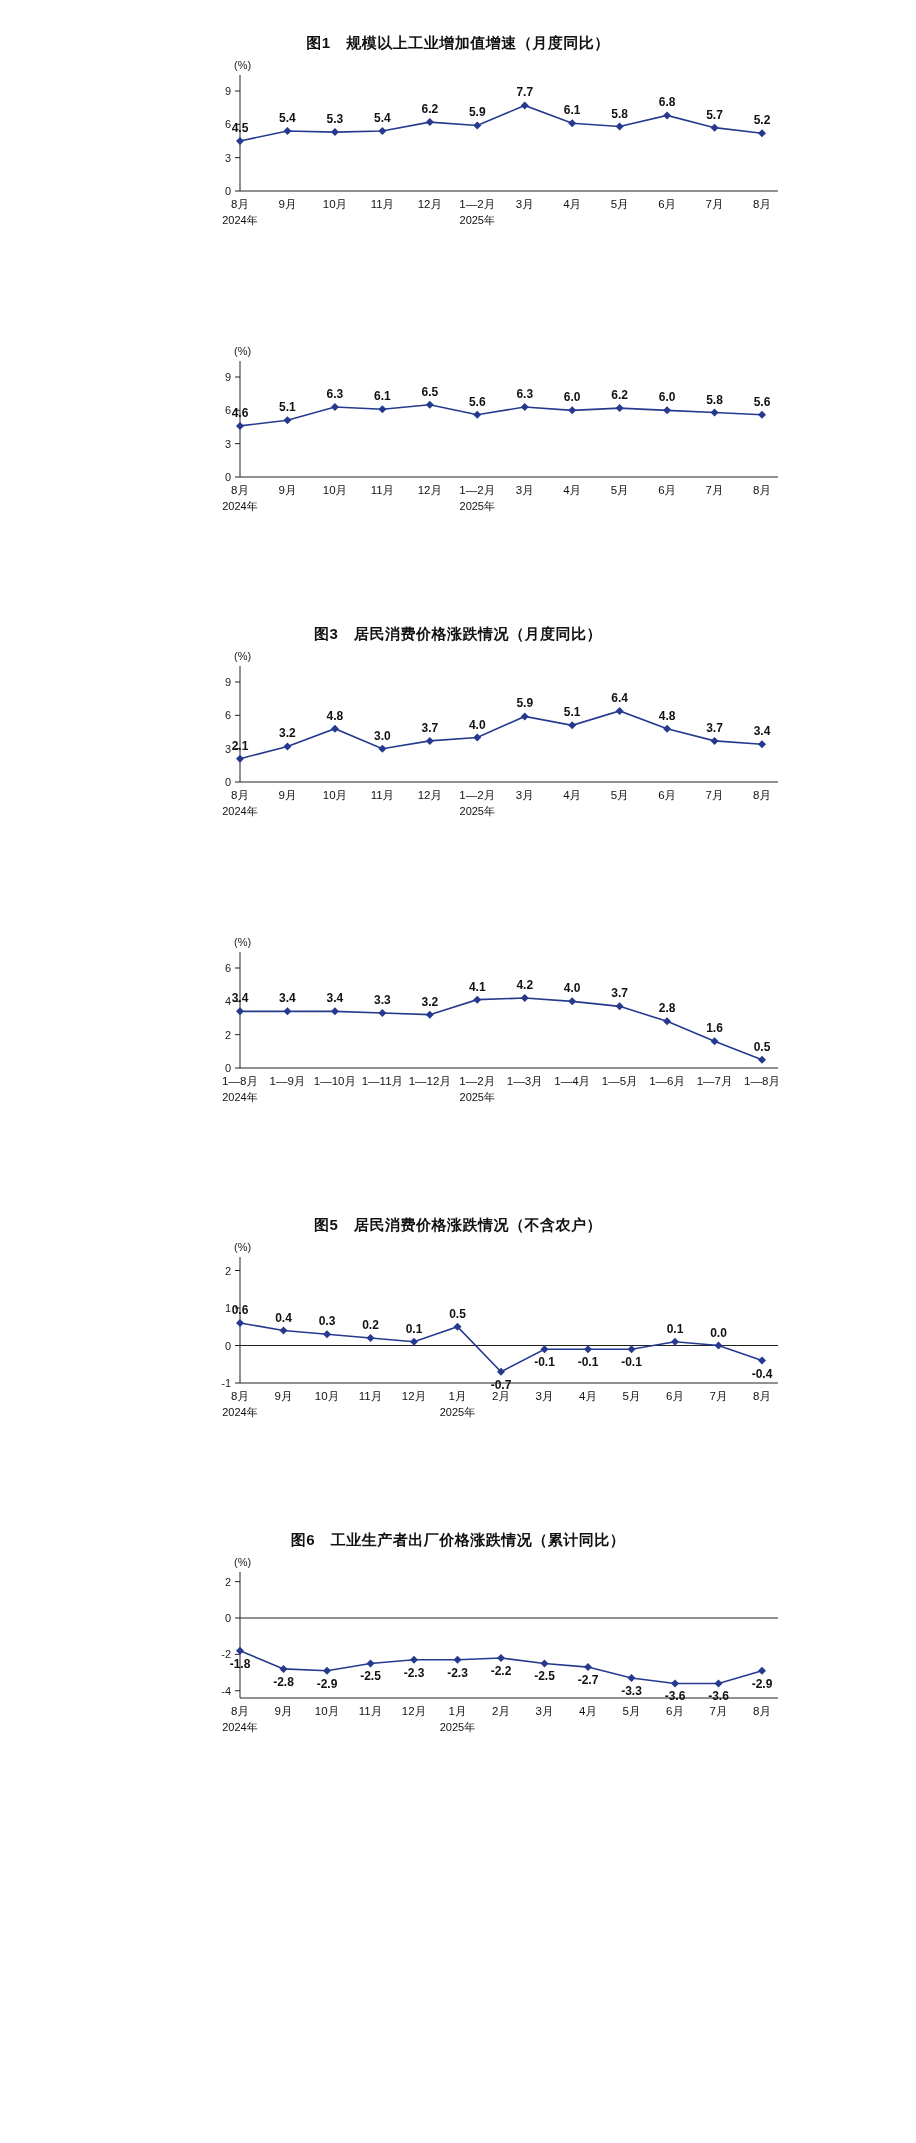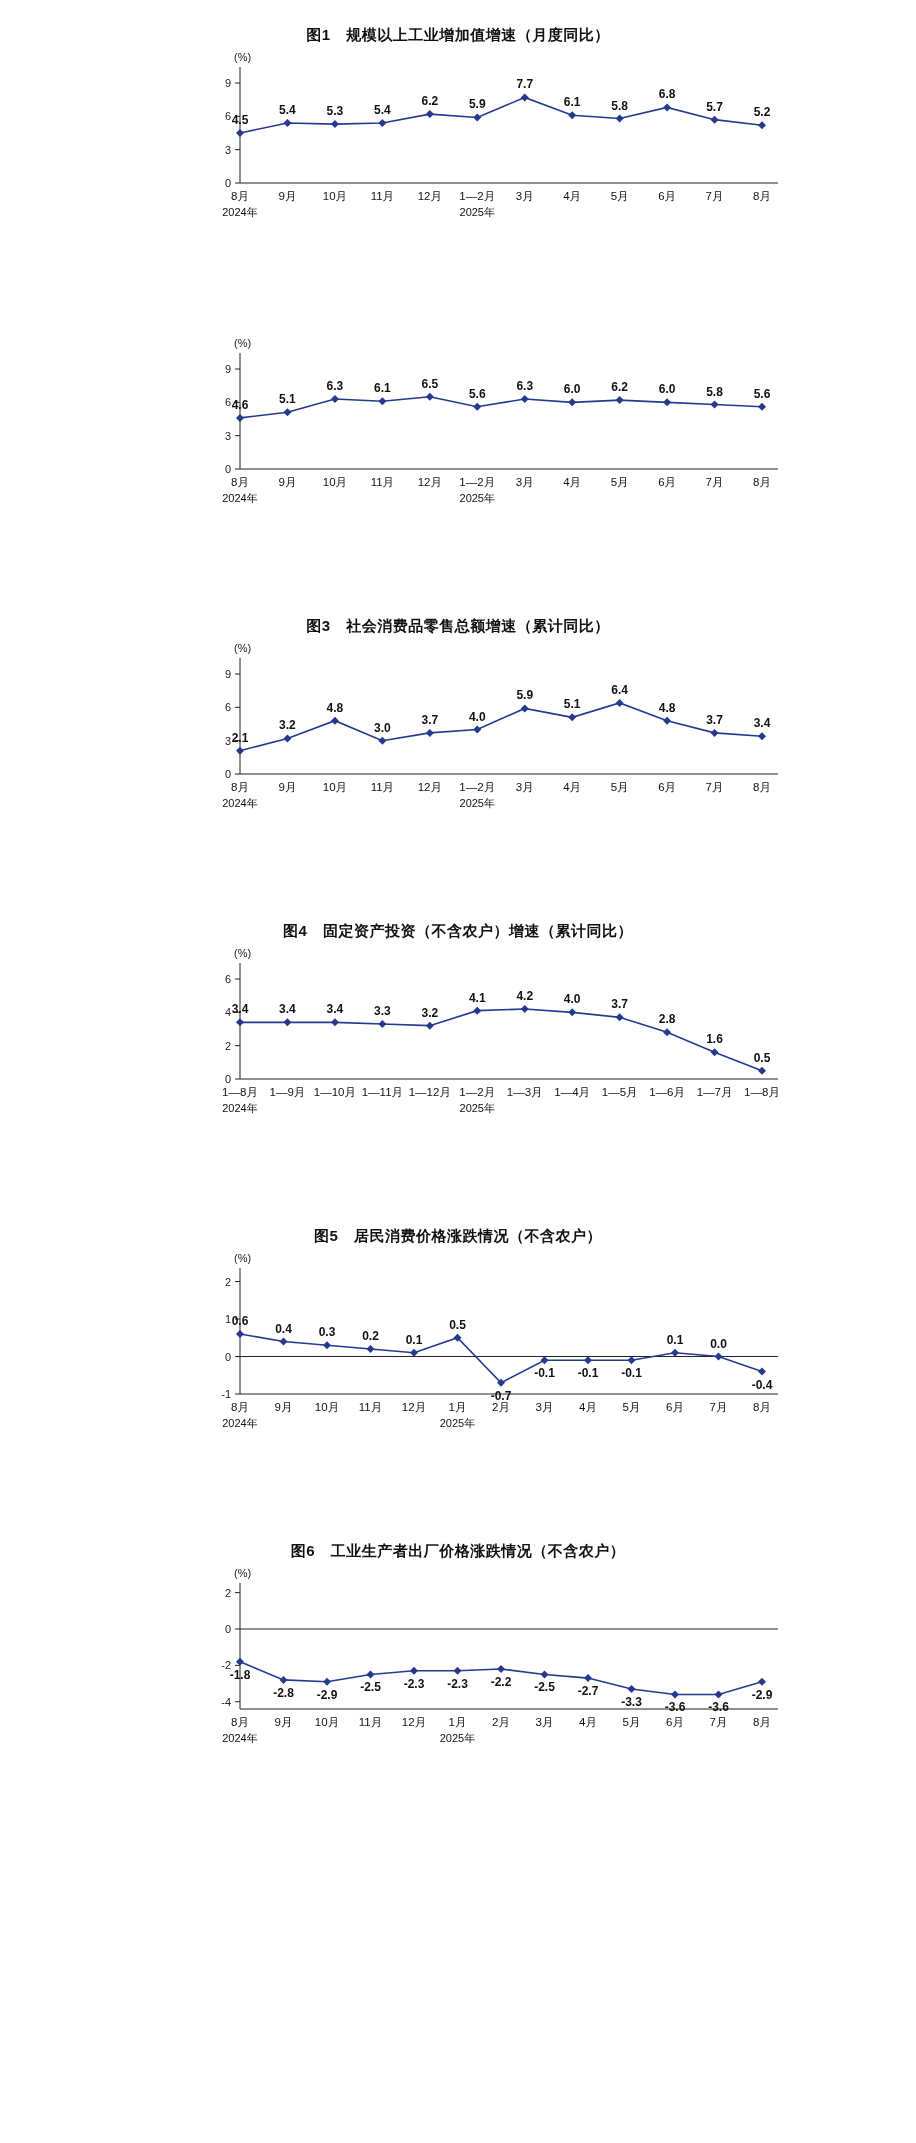--- a/index.html
+++ b/index.html
@@ -8,21 +8,21 @@
     background: #ffffff;
   }
   body {
     width: 916px;
     font-family: "Liberation Sans", sans-serif;
     color: #000;
   }
   .page {
     width: 916px;
     box-sizing: border-box;
-    padding: 8px;
+    padding: 16px;
   }
   .chart-block {
     width: 660px;
     margin: 0 auto;
     position: relative;
   }
   .chart-title {
     text-align: center;
     font-size: 15px;
     font-weight: bold;
@@ -166,21 +166,21 @@
           <text x="634" y="155" class="cat-text" text-anchor="middle">8月</text>
           <text x="112" y="171" class="year-text" text-anchor="middle">2024年</text>
           <text x="349.27272727272725" y="171" class="year-text" text-anchor="middle">2025年</text>
         </svg>
     </div>
   </div>
 
   <div class="spacer-block"></div>
 
   <div class="chart-block">
-    <div class="chart-title">图3　社会消费品零售总额增速（累计同比）</div>
+    <div class="chart-title">图3　居民消费价格涨跌情况（月度同比）</div>
     <div class="chart-area">
       <svg class="chart-svg" id="svg-fig3" width="660" height="190">
           <text x="106" y="16" class="tick-text" text-anchor="start">(%)</text>
           <line x1="112" y1="22" x2="112" y2="138" class="axis-line"></line>
           <line x1="112" y1="138" x2="650" y2="138" class="axis-line"></line>
           <line x1="107" y1="138" x2="112" y2="138" class="axis-line"></line>
           <text x="103" y="142" class="tick-text" text-anchor="end">0</text>
           <line x1="107" y1="104.66666666666666" x2="112" y2="104.66666666666666" class="axis-line"></line>
           <text x="103" y="108.66666666666666" class="tick-text" text-anchor="end">3</text>
           <line x1="107" y1="71.33333333333333" x2="112" y2="71.33333333333333" class="axis-line"></line>
@@ -226,21 +226,20 @@
           <text x="634" y="155" class="cat-text" text-anchor="middle">8月</text>
           <text x="112" y="171" class="year-text" text-anchor="middle">2024年</text>
           <text x="349.27272727272725" y="171" class="year-text" text-anchor="middle">2025年</text>
         </svg>
     </div>
   </div>
 
   <div class="spacer-block"></div>
 
   <div class="chart-block">
-    <div class="chart-title">图4　固定资产投资（不含农户）增速（累计同比）</div>
     <div class="chart-area">
       <svg class="chart-svg" id="svg-fig4" width="660" height="190">
           <text x="106" y="16" class="tick-text" text-anchor="start">(%)</text>
           <line x1="112" y1="22" x2="112" y2="138" class="axis-line"></line>
           <line x1="112" y1="138" x2="650" y2="138" class="axis-line"></line>
           <line x1="107" y1="138" x2="112" y2="138" class="axis-line"></line>
           <text x="103" y="142" class="tick-text" text-anchor="end">0</text>
           <line x1="107" y1="104.66666666666666" x2="112" y2="104.66666666666666" class="axis-line"></line>
           <text x="103" y="108.66666666666666" class="tick-text" text-anchor="end">2</text>
           <line x1="107" y1="71.33333333333333" x2="112" y2="71.33333333333333" class="axis-line"></line>
@@ -350,21 +349,21 @@
           <text x="634" y="165" class="cat-text" text-anchor="middle">8月</text>
           <text x="112" y="181" class="year-text" text-anchor="middle">2024年</text>
           <text x="329.5" y="181" class="year-text" text-anchor="middle">2025年</text>
         </svg>
     </div>
   </div>
 
   <div class="spacer-block"></div>
 
   <div class="chart-block">
-    <div class="chart-title">图6　工业生产者出厂价格涨跌情况（不含农户）</div>
+    <div class="chart-title">图6　工业生产者出厂价格涨跌情况（累计同比）</div>
     <div class="chart-area">
       <svg class="chart-svg" id="svg-fig6" width="660" height="200">
           <text x="106" y="16" class="tick-text" text-anchor="start">(%)</text>
           <line x1="112" y1="22" x2="112" y2="148" class="axis-line"></line>
           <line x1="112" y1="148" x2="650" y2="148" class="axis-line"></line>
           <line x1="107" y1="140.72727272727272" x2="112" y2="140.72727272727272" class="axis-line"></line>
           <text x="103" y="144.72727272727272" class="tick-text" text-anchor="end">-4</text>
           <line x1="107" y1="104.36363636363636" x2="112" y2="104.36363636363636" class="axis-line"></line>
           <text x="103" y="108.36363636363636" class="tick-text" text-anchor="end">-2</text>
           <line x1="107" y1="68" x2="112" y2="68" class="axis-line"></line>

